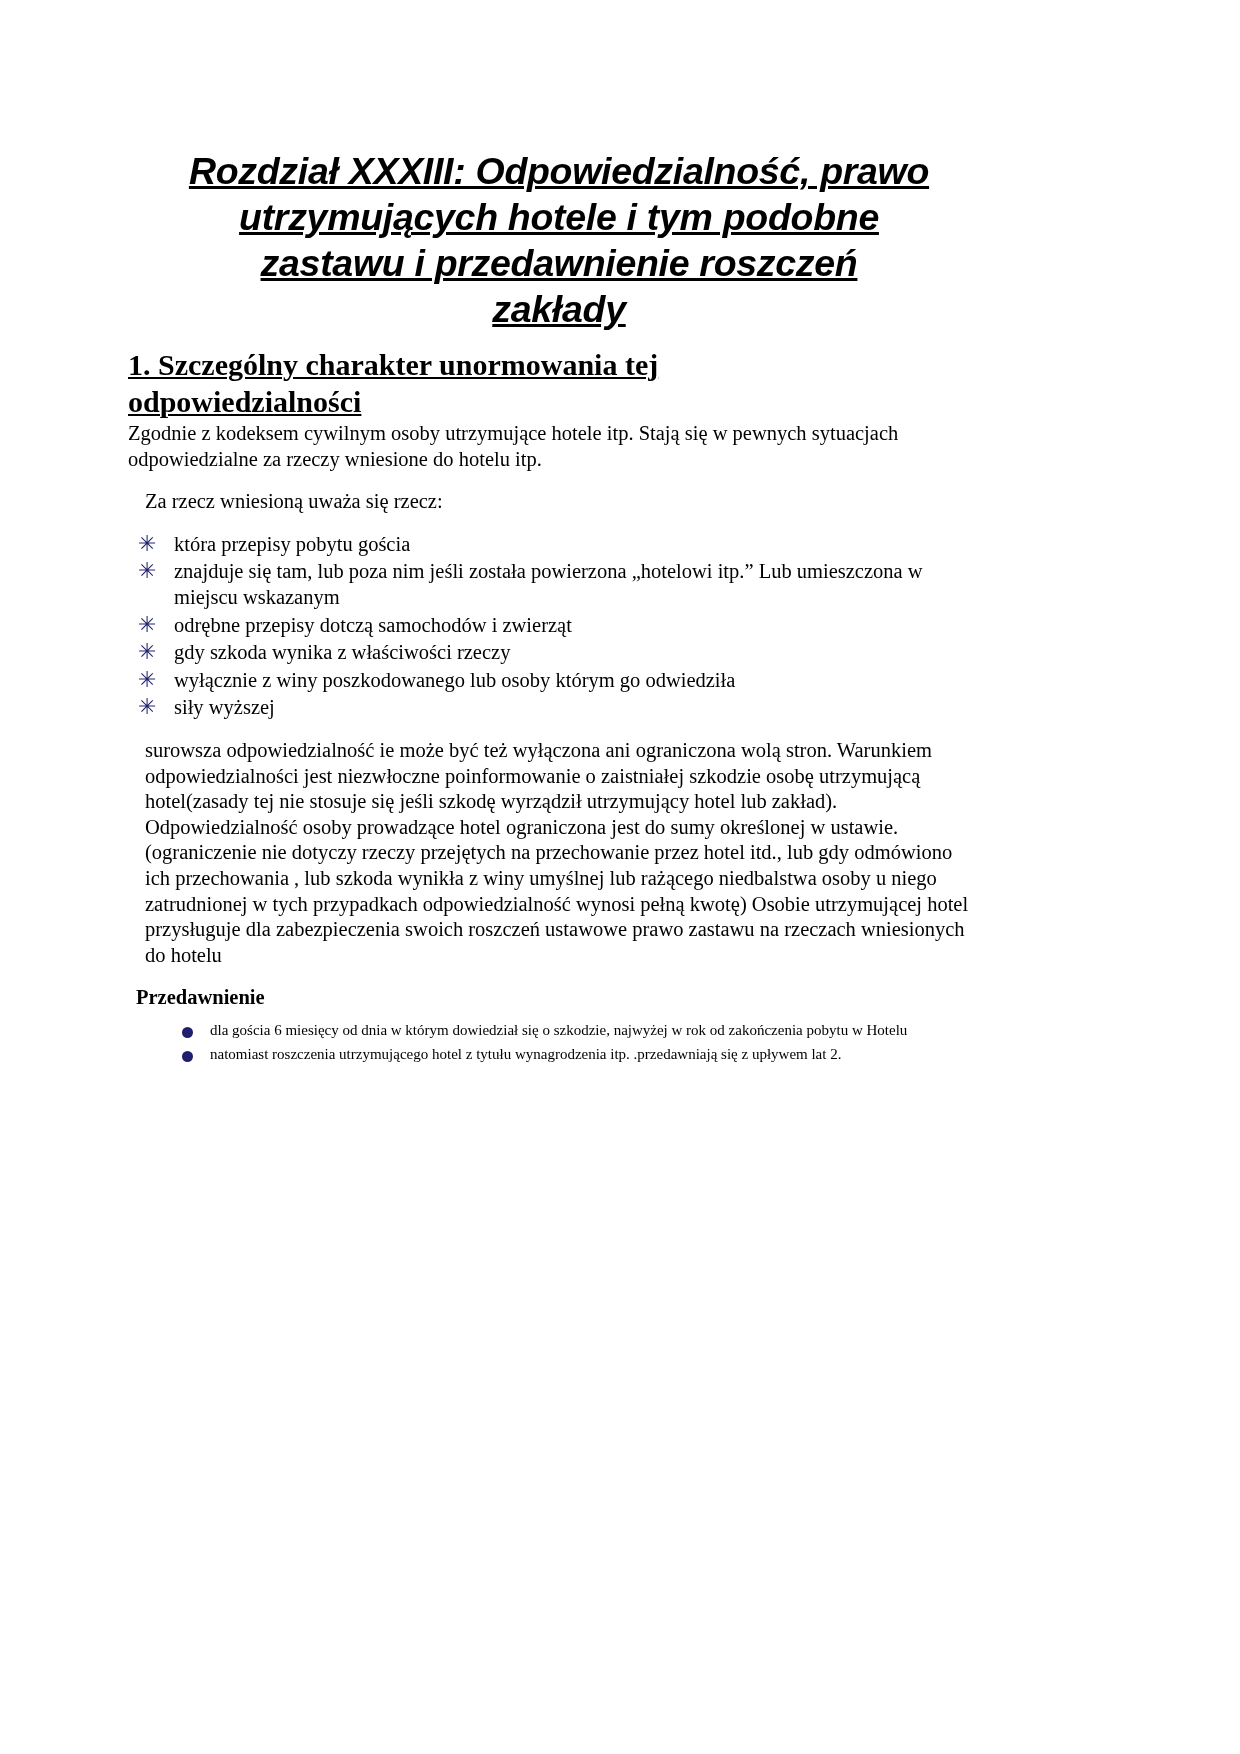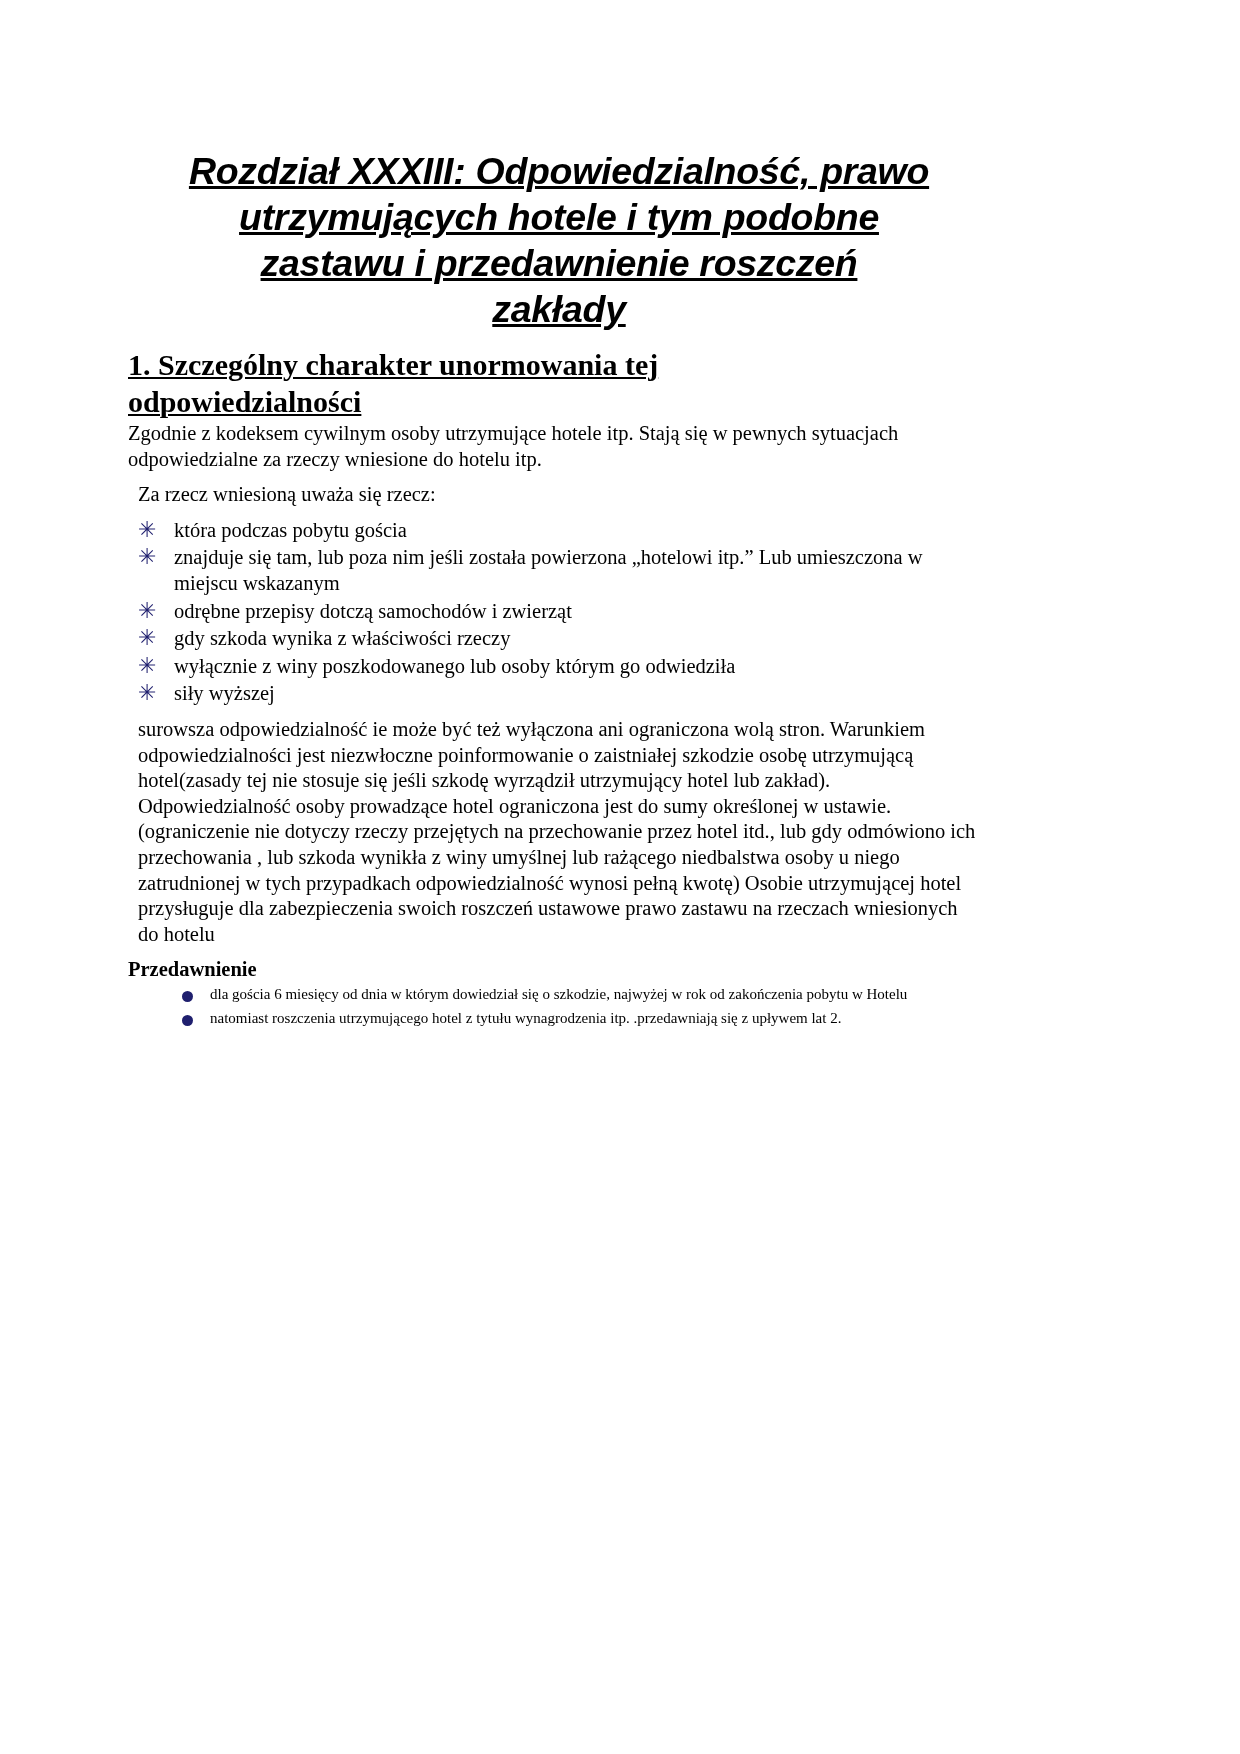--- a/index.html
+++ b/index.html
@@ -110,23 +110,23 @@
     height: 11px;
     border-radius: 50%;
     background: #1f1f6e;
     display: block;
   }
 
   .bold-label {
     font-weight: bold;
     font-size: 20.5px;
     line-height: 25.6px;
-    margin: 0;
+    margin: 8px;
   }
-  .tight { margin: 10px; }
+  .tight { margin: 17px; }
 </style>
 </head>
 <body>
 
 <div class="page">
   <div class="content">
 
     <h1 class="doc-title">
       <span class="title-line"><span>Rozdział XXXIII: Odpowiedzialność, prawo</span></span>
       <span class="title-line"><span>utrzymujących hotele i tym podobne</span></span>
@@ -139,21 +139,21 @@
       <span class="heading-line"><span class="hl">odpowiedzialności</span></span>
     </h2>
 
     <p class="para">Zgodnie z kodeksem cywilnym osoby utrzymujące hotele itp. Stają się w pewnych sytuacjach odpowiedzialne za rzeczy wniesione do hotelu itp.</p>
 
     <p class="para tight">Za rzecz wniesioną uważa się rzecz:</p>
 
     <ul class="ast-list">
       <li>
         <span class="bullet-ast" style="color: rgb(31, 31, 110);">✳</span>
-        <span>która podczas pobytu gościa</span>
+        <span>która przepisy pobytu gościa</span>
       </li>
       <li>
         <span class="bullet-ast" style="color: rgb(31, 31, 110);">✳</span>
         <span>znajduje się tam, lub poza nim jeśli została powierzona „hotelowi itp.” Lub umieszczona w miejscu wskazanym</span>
       </li>
       <li>
         <span class="bullet-ast" style="color: rgb(31, 31, 110);">✳</span>
         <span>odrębne przepisy dotczą samochodów i zwierząt</span>
       </li>
     </ul>

